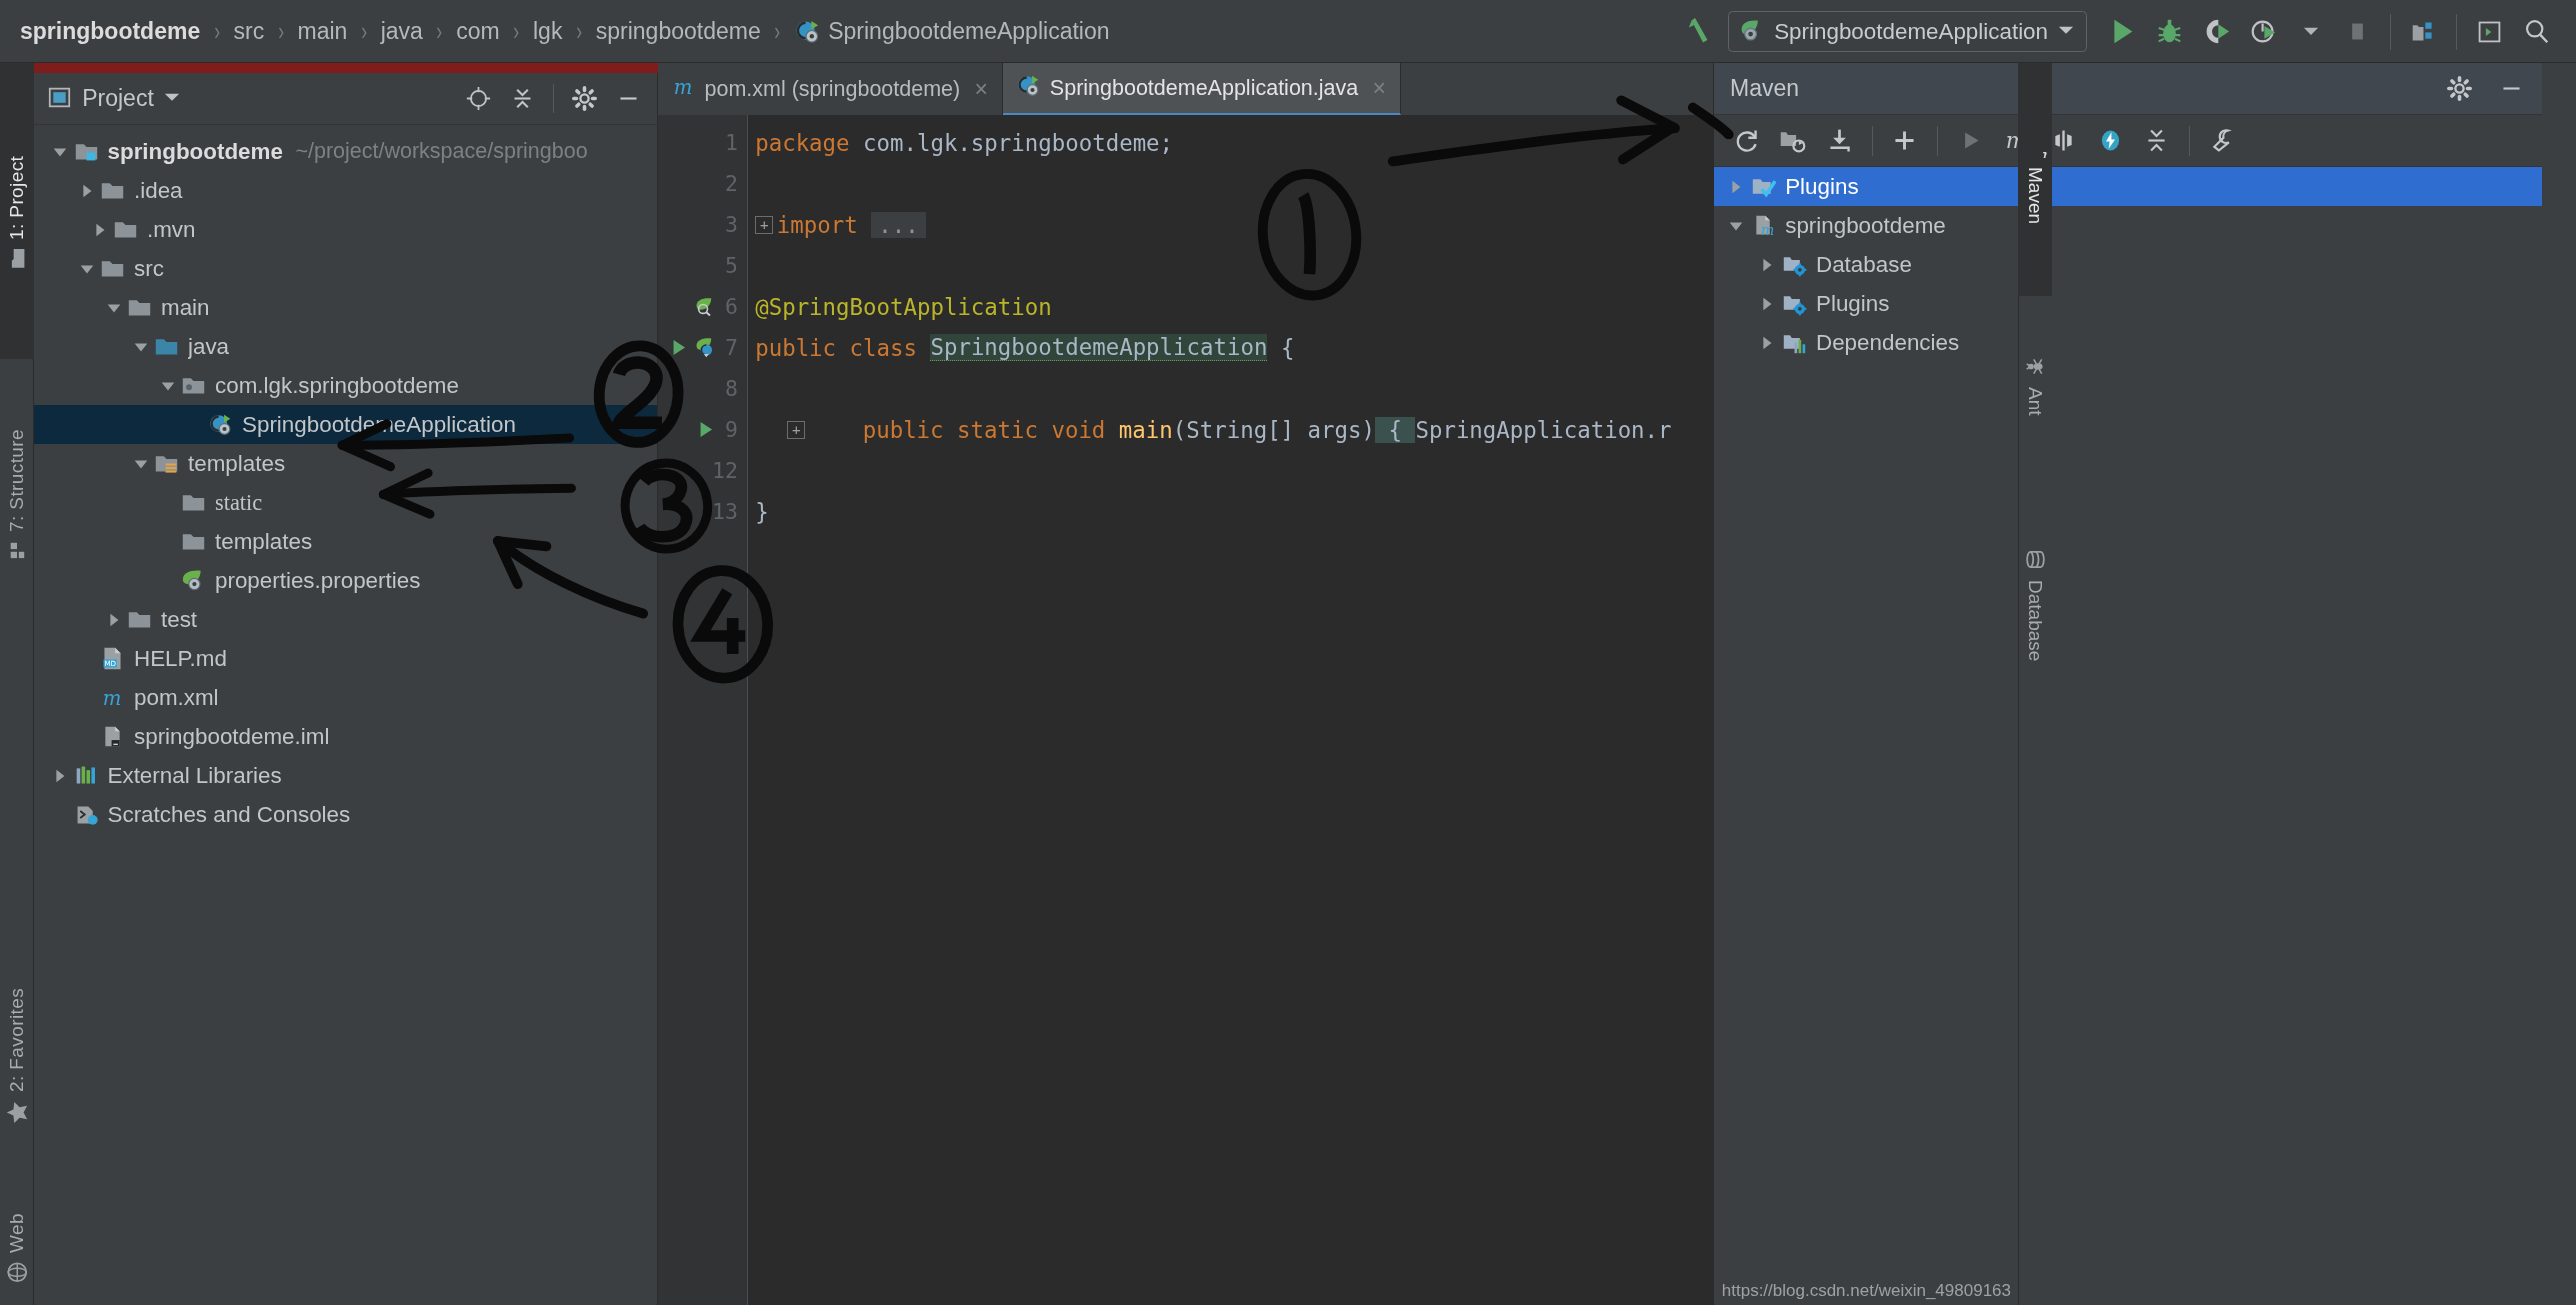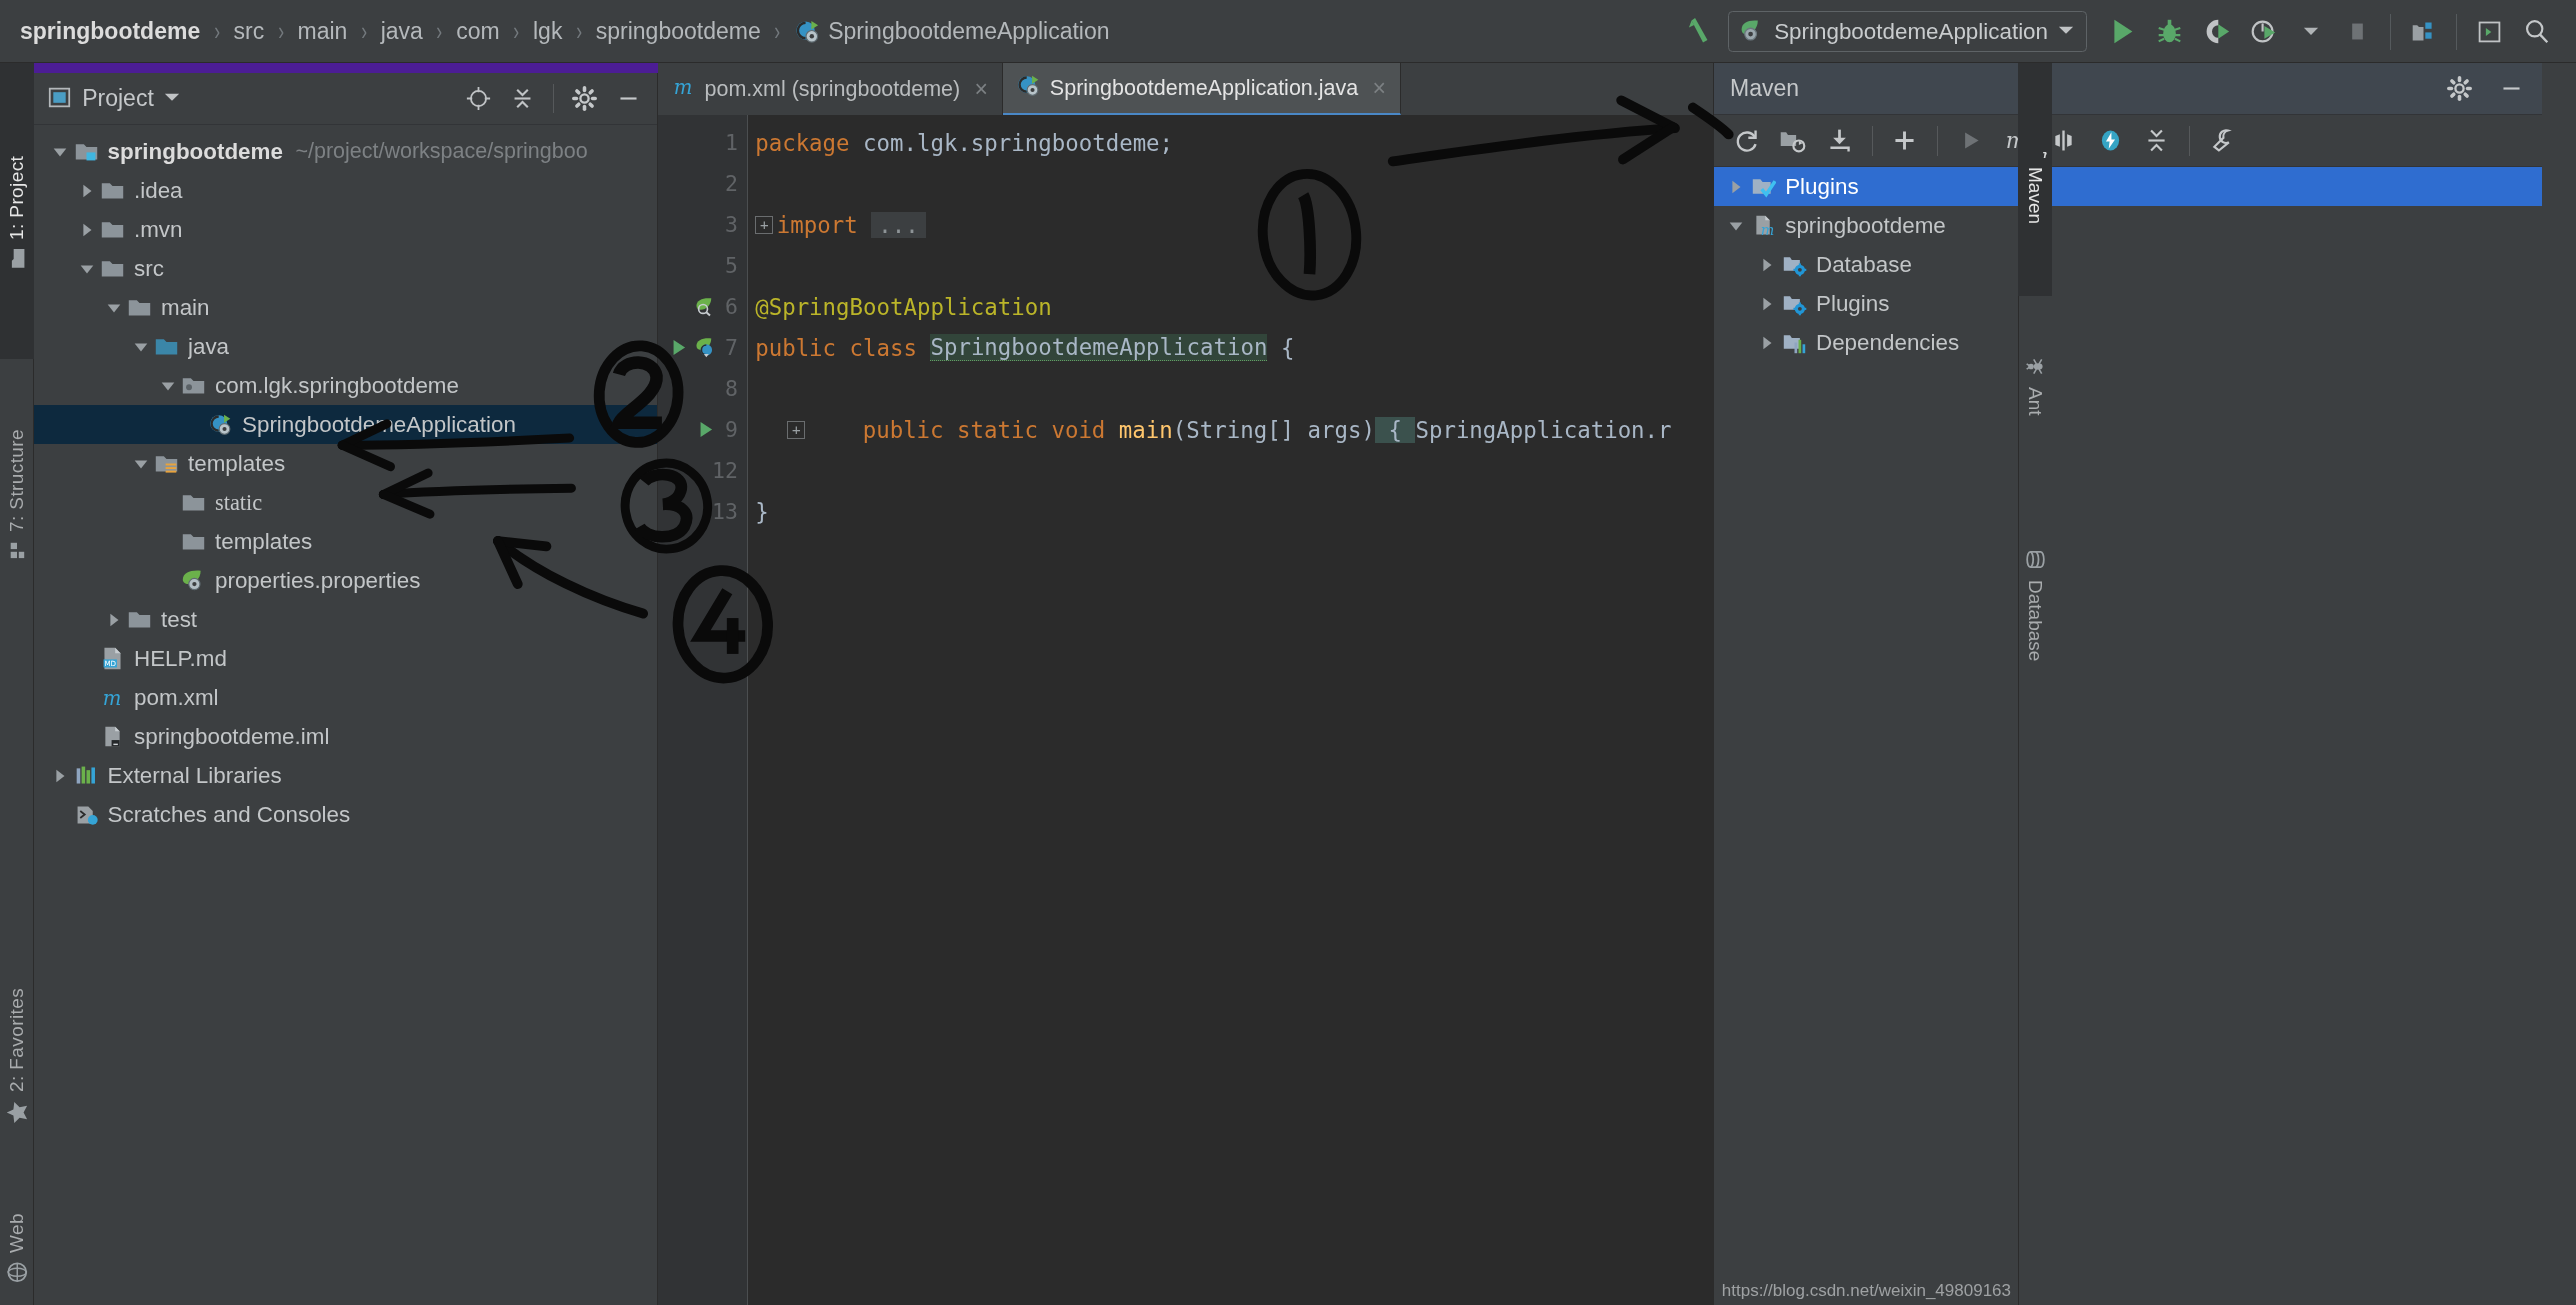--- a/index.html
+++ b/index.html
@@ -2,21 +2,21 @@
 <html style="font-size:14.3px"><head>
 <meta charset="utf-8">
 <style>
   * { box-sizing: border-box; margin: 0; padding: 0; }
   html, body {
     width: 2576px; height: 1306px;
     background: #3c3f41;
     font-family: "Liberation Sans", sans-serif;
     overflow: hidden;
   }
-  #app { position: relative; width: 2052px; height: 1306px; background: #4c1d95; }
+  #app { position: relative; width: 2052px; height: 1306px; background: #7f1d1d; }
 
   
   .topbar {
     position: absolute; left: 0; top: 0; width: 2576px; height: 63px;
     background: #3c3f41; display: flex; align-items: center;
     border-bottom: 0.9px solid #2b2b2b;
   }
   .crumbs { display: flex; align-items: center; padding-left: 20px; height: 100%; }
   .crumb { color: #b4b8bb; font-size: 23px; white-space: nowrap; }
   .crumb.bold { color: #dcdcdc; font-weight: bold; }
@@ -415,21 +415,21 @@
               <path d="M6 3 L15 10 L6 17 Z" fill="#9aa0a4"></path>
             </svg>
           </span>
           <span class="ic">
             <svg width="25" height="25" viewBox="0 0 28 28">
               <path d="M2 6 L2 23 L26 23 L26 9 L14 9 L11 6 Z" fill="#8c949a"></path>
             </svg>
           </span>
           <span class="lbl">.idea</span>
         </div>
-        <div class="trow" style="padding-left: 39px; align-items: center;">
+        <div class="trow" style="padding-left: 52px; align-items: center;">
           <span class="arrow">
             <svg width="18" height="18" viewBox="0 0 20 20">
               <path d="M6 3 L15 10 L6 17 Z" fill="#9aa0a4"></path>
             </svg>
           </span>
           <span class="ic">
             <svg width="25" height="25" viewBox="0 0 28 28">
               <path d="M2 6 L2 23 L26 23 L26 9 L14 9 L11 6 Z" fill="#8c949a"></path>
             </svg>
           </span>

